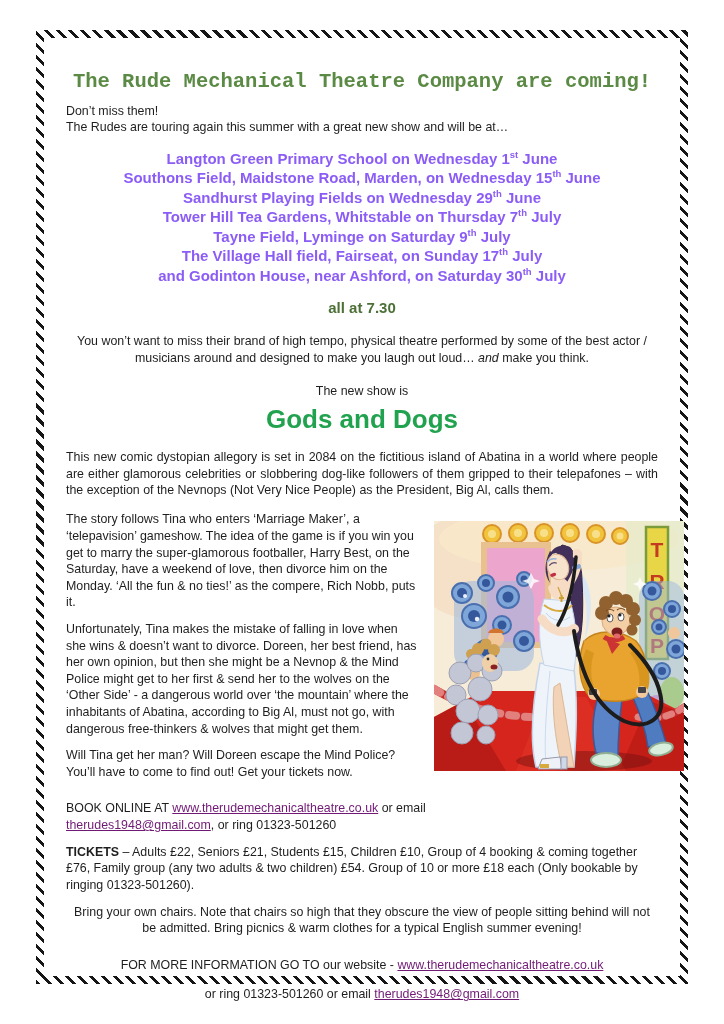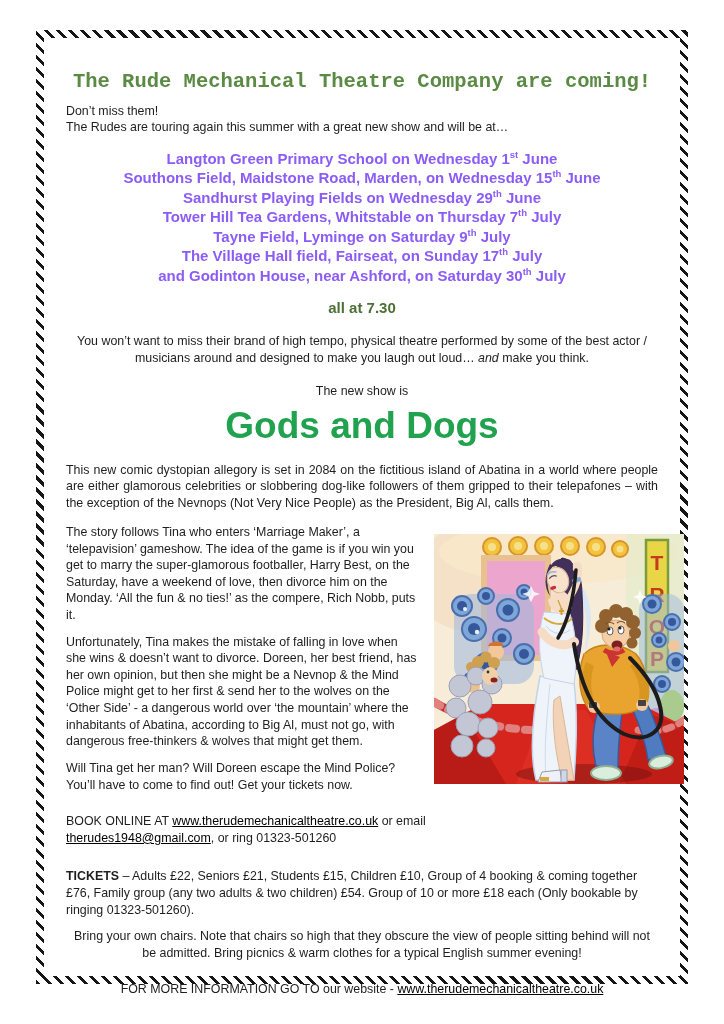--- a/index.html
+++ b/index.html
@@ -17,32 +17,32 @@
     padding:24px 14px 0 14px; font-size:12.4px; line-height:1.34;
   }
   .main-title { color:#5a8a44; font-size:20.5px; line-height:1.2; font-weight:bold; text-align:center; margin:0;font-family:Liberation Mono, monospace; }
   .intro { text-align:left; margin-top:8px; }
   .venues { color:#8b5cf6; font-weight:bold; font-size:15px; line-height:1.3; text-align:center; margin-top:13px; }
   .venues div { white-space:nowrap; }
   sup { font-size:9.5px; line-height:0; vertical-align:super; }
   .all-at { color:#4d7037; font-weight:bold; font-size:15px; text-align:center; margin-top:13px; }
   .tempo { text-align:center; margin-top:15px; }
   .new-show { text-align:center; margin-top:16px; }
-  .show-title { color:#21a24e; font-size:37px; font-weight:bold; text-align:center; line-height:1.15; margin-top:6px; }
+  .show-title { color:#21a24e; font-size:26px; font-weight:bold; text-align:center; line-height:1.15; margin-top:6px; }
   .synopsis { text-align:justify; margin-top:14px; }
   .story-wrap { display:flex; gap:16px; margin-top:12px; }
   .story-col { width:352px; flex:none; }
   .story-col p { margin:0 0 10px 0; }
   .illustration-box { width:250px; height:250px; flex:none; margin-top:10px; }
   .book-online { margin-top:10px; max-width:400px; }
-  .tickets { margin-top:22px; }
+  .tickets { margin-top:10px; }
   .chairs { margin-top:10px; text-align:center; }
   .more-info { margin-top:20px; text-align:center; }
   .ring-line { margin-top:13px; text-align:center; }
-  a.link { color:#000000; text-decoration:underline; cursor:pointer; }
+  a.link { color:#701a75; text-decoration:underline; cursor:pointer; }
   .b { font-weight:bold; }
   .i { font-style:italic; }
 </style>
 </head>
 <body>
 
 <div class="page">
   <div class="frame">
     <div class="frame-inner">
       <div class="content">
@@ -276,17 +276,20 @@
         <div class="tickets">
           <span class="b">TICKETS</span><span> – Adults £22, Seniors £21, Students £15, Children £10, Group of 4 booking &amp; coming together £76, Family group (any two adults &amp; two children) £54. Group of 10 or more £18 each (Only bookable by ringing 01323-501260).</span>
         </div>
 
         <div class="chairs">Bring your own chairs. Note that chairs so high that they obscure the view of people sitting behind will not be admitted. Bring picnics &amp; warm clothes for a typical English summer evening!</div>
 
         <div class="more-info">
           <span>FOR MORE INFORMATION GO TO our website - </span><a class="link">www.therudemechanicaltheatre.co.uk</a>
         </div>
 
+        <div class="ring-line">
+          <span>or ring 01323-501260 or email </span><a class="link">therudes1948@gmail.com</a>
+        </div>
 
       </div>
     </div>
   </div>
 </div>
 
 </body></html>

